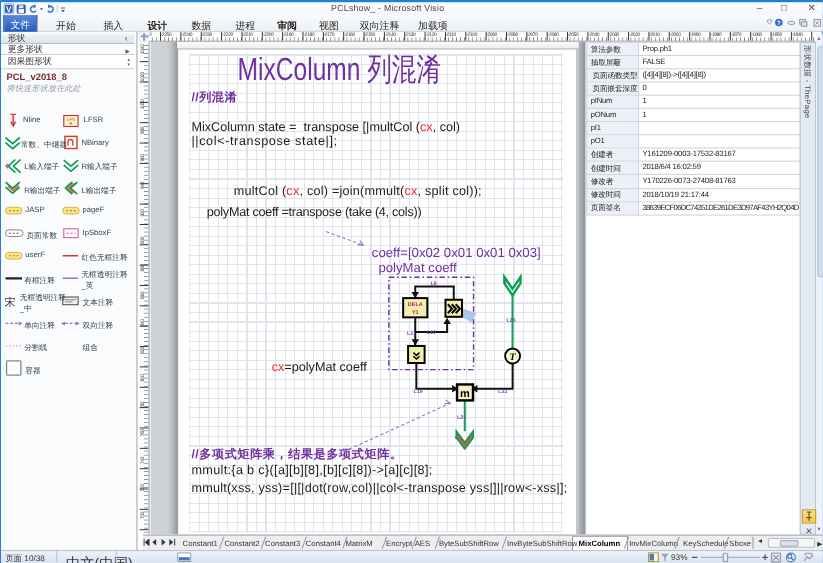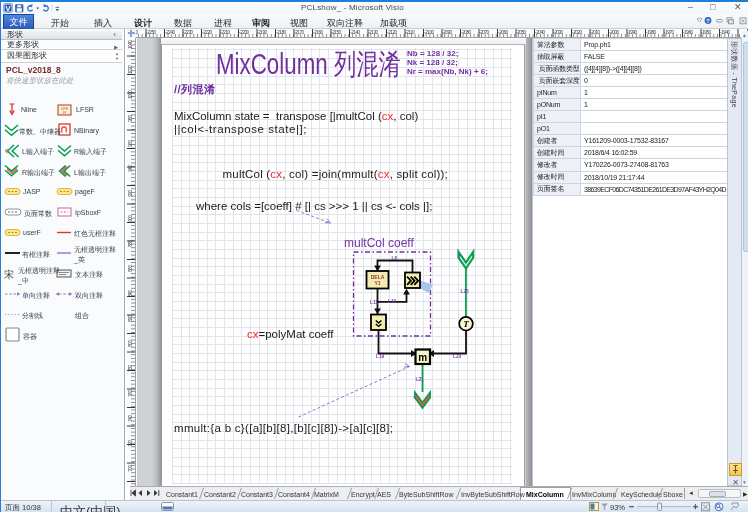--- a/index.html
+++ b/index.html
@@ -260,29 +260,31 @@
       <span style="position:absolute;left:1px;top:3.5px;width:7px;height:2px;background:#8f9fd8;"></span>
     </div>
 
   <div class="abs" id="canvas">
     <div style="position:absolute;left:0;top:0;width:24px;height:448px;background:linear-gradient(90deg,#cfd2d5 0 62%,#bcbfc3 80%,#94979b 100%);"></div>
     <div style="position:absolute;left:389px;top:0;width:6.5px;height:448px;background:linear-gradient(90deg,#b4b7bb,#8e9196);"></div>
     <div style="position:absolute;left:24px;top:0;width:365px;height:6px;background:linear-gradient(180deg,#fbfbfc,#eceeef);"></div>
     <div id="page">
       <div id="grid"></div>
       <div class="ct pu" id="bigtitle" style="left:54px;top:3.5px;font-size:29px;line-height:30px;transform:scaleX(0.77);transform-origin:0 0;">MixColumn 列混淆</div>
-      <div class="ct pu" style="left:245.5px;top:3.5px;font-size:8px;font-weight:bold;line-height:9px;">Nb = 128 / 32;<br>Nk = 128 / 32;<br>Nr = max(Nb, Nk) + 6;</div>
       <div class="ct pu" style="left:12.5px;top:37.5px;font-size:11px;font-weight:bold;letter-spacing:0.5px;">//列混淆</div>
       <div class="ct" style="left:12.5px;top:64.5px;">MixColumn state =  transpose [|multCol (<span class="rd">cx</span>, col)</div>
       <div class="ct" style="left:12.5px;top:77.5px;letter-spacing:0.55px;">||col&lt;-transpose state|];</div>
-      <div class="ct" style="left:61px;top:123px;letter-spacing:0.2px;">multCol (<span class="rd">cx</span>, col) =join(mmult(<span class="rd">cx</span>, split col));</div>
-      <div class="ct" style="left:34.5px;top:155px;">where cols =[coeff] # [| cs &gt;&gt;&gt; 1 || cs &lt;- cols |];</div>
-      <div class="ct pu" style="left:182.5px;top:191.5px;font-size:12px;">multCol coeff</div>
+      <div class="ct" style="left:51px;top:123px;letter-spacing:0.2px;">multCol (<span class="rd">cx</span>, col) =join(mmult(<span class="rd">cx</span>, split col));</div>
+      <div class="ct" style="left:26.5px;top:142px;letter-spacing:-0.25px;">polyMat coeff =transpose (take (4, cols))</div>
+      <div class="ct pu" style="left:176.5px;top:179px;font-size:12px;">coeff=[0x02 0x01 0x01 0x03]</div>
+      <div class="ct pu" style="left:182.5px;top:191.5px;font-size:12px;">polyMat coeff</div>
       <div class="ct" style="left:85.5px;top:282.5px;"><span class="rd">cx</span>=polyMat coeff</div>
+      <div class="ct pu" style="left:12.5px;top:361.5px;font-size:11px;font-weight:bold;letter-spacing:0.55px;">//多项式矩阵乘，结果是多项式矩阵。</div>
       <div class="ct" style="left:12.5px;top:376.5px;letter-spacing:0.3px;">mmult:{a b c}([a][b][8],[b][c][8])-&gt;[a][c][8];</div>
+      <div class="ct" style="left:12.5px;top:392.5px;letter-spacing:0.2px;">mmult(xss, yss)=[|[|dot(row,col)||col&lt;-transpose yss|]||row&lt;-xss|];</div>
     </div>
     <svg class="abs" style="left:0;top:0;" width="395.5" height="448" viewBox="135.5 38 395.5 448">
 
       <g stroke="#9a70d0" stroke-width="1" fill="none">
         <path d="M295 210.5 L329 223" stroke-dasharray="3 2.2"></path>
         <path d="M329 223 l-5.5 -0.4 m5.5 0.4 l-3.4 -4.2"></path>
         <path d="M297 417 L408 366.5" stroke-dasharray="3 2.2"></path>
         <path d="M408 366.5 l-5.5 0.6 m5.5 -0.6 l-4.6 -3"></path>
       </g>
 

